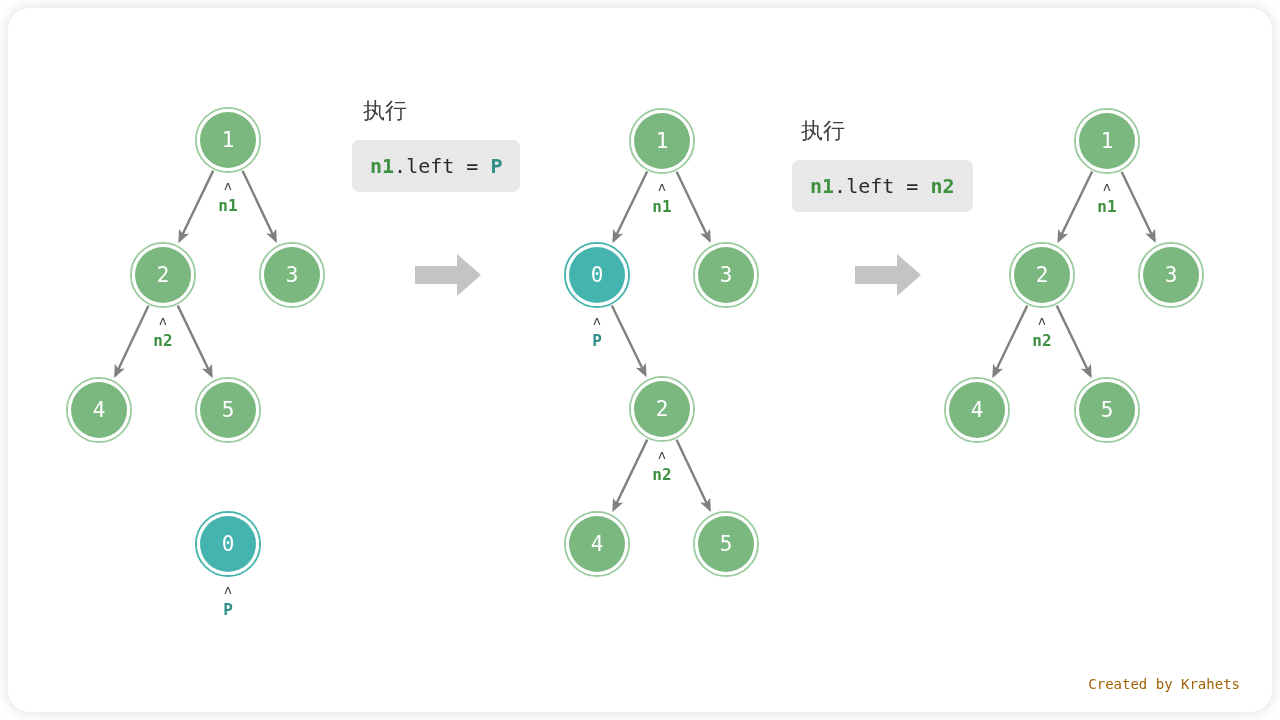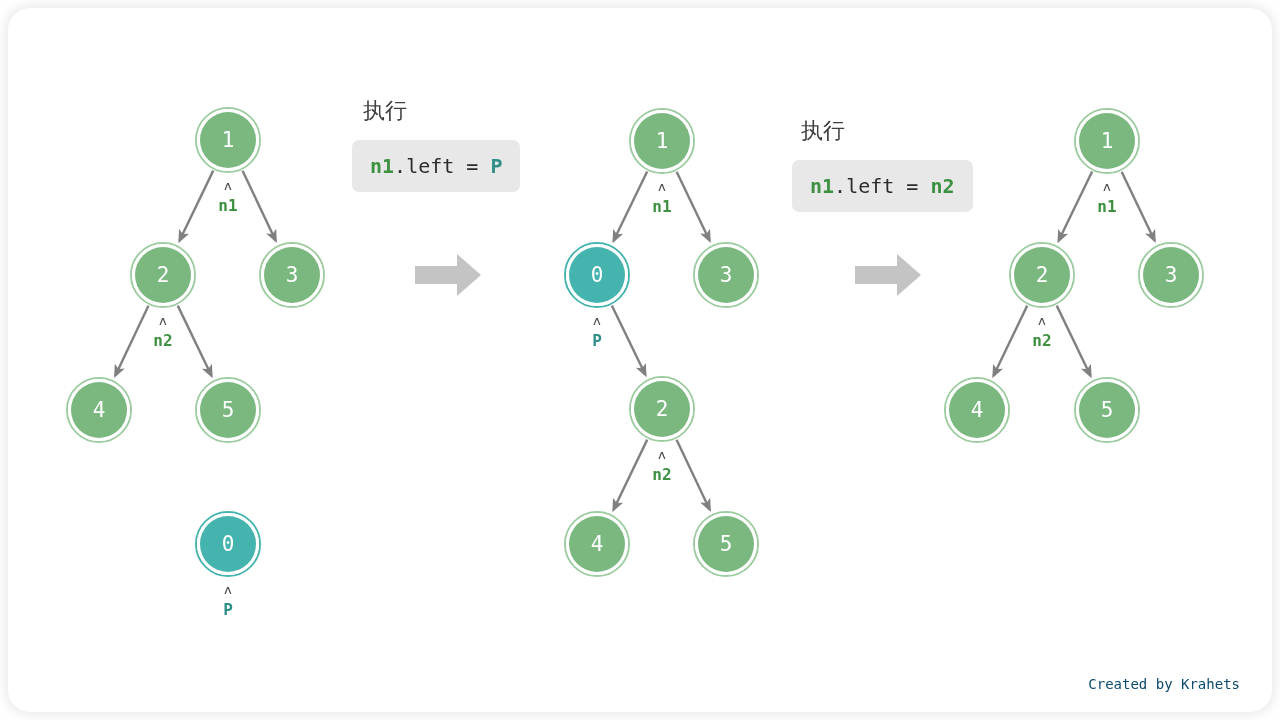--- a/index.html
+++ b/index.html
@@ -163,21 +163,21 @@
     z-index: 3;
   }
 
   
   #credit {
     position: absolute;
     right: 40px;
     bottom: 28px;
     font-family: "DejaVu Sans Mono", monospace;
     font-size: 14px;
-    color: #0c4a6e;
+    color: #a16207;
     z-index: 7;
     white-space: nowrap;
   }
 </style>
 </head>
 <body>
 
 <div id="canvas">
   <div id="card"></div>
 

